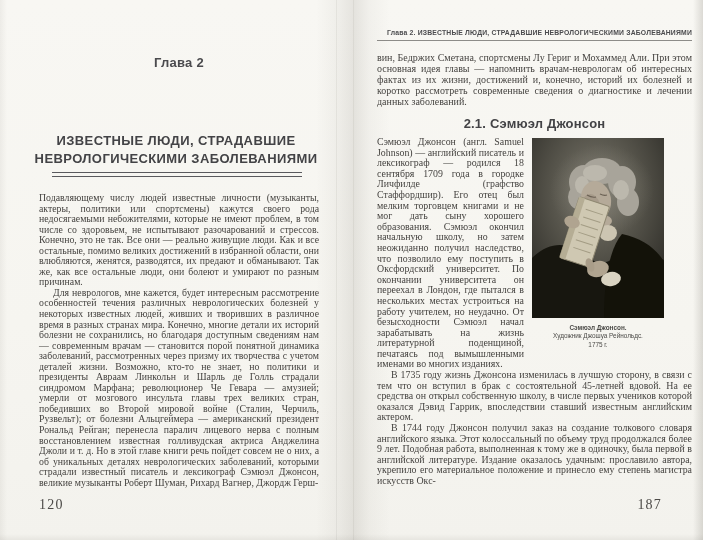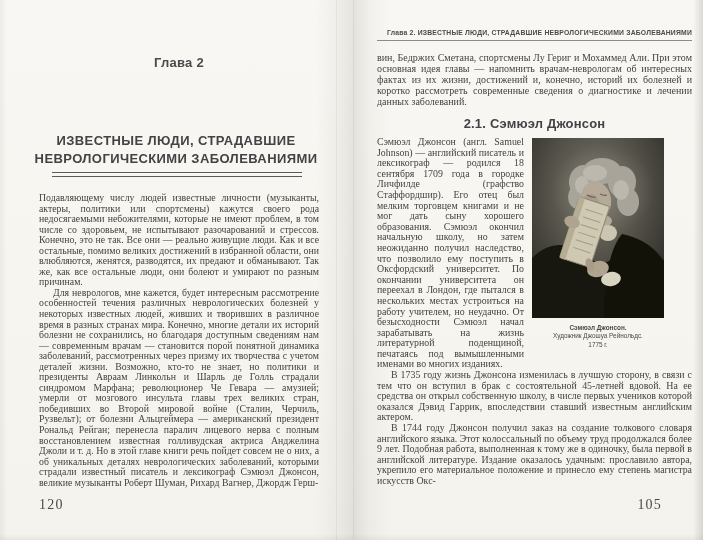--- a/index.html
+++ b/index.html
@@ -175,21 +175,21 @@
           <div>Художник Джошуа Рейнольдс.</div>
           <div>1775 г.</div>
         </figcaption>
       </figure>
 
       <p class="noindent">Сэмюэл Джонсон (англ. Samuel Johnson) — английский писатель и лексикограф — родился 18 сентября 1709 года в городке Личфилде (графство Стаффордшир). Его отец был мелким торговцем книгами и не мог дать сыну хорошего образования. Сэмюэл окончил начальную школу, но затем неожиданно получил наследство, что позволило ему поступить в Оксфордский университет. По окончании университета он переехал в Лондон, где пытался в нескольких местах устроиться на работу учителем, но неудачно. От безысходности Сэмюэл начал зарабатывать на жизнь литературной поденщиной, печатаясь под вымышленными именами во многих изданиях.</p>
       <p>В 1735 году жизнь Джонсона изменилась в лучшую сторону, в связи с тем что он вступил в брак с состоятельной 45-летней вдовой. На ее средства он открыл собственную школу, в числе первых учеников которой оказался Дэвид Гаррик, впоследствии ставший известным английским актером.</p>
       <p>В 1744 году Джонсон получил заказ на создание толкового словаря английского языка. Этот колоссальный по объему труд продолжался более 9 лет. Подобная работа, выполненная к тому же в одиночку, была первой в английской литературе. Издание оказалось удачным: прославило автора, укрепило его материальное положение и принесло ему степень магистра искусств Окс-</p>
     </div>
 
-    <div class="pagenum pagenum-right">105</div>
+    <div class="pagenum pagenum-right">187</div>
   </div>
 
   <div class="spine-shadow"></div>
   <div class="crease-a"></div>
   <div class="crease-b"></div>
   <div class="edge-left"></div>
   <div class="edge-right"></div>
   <div class="edge-bottom"></div>
 </div>
 

